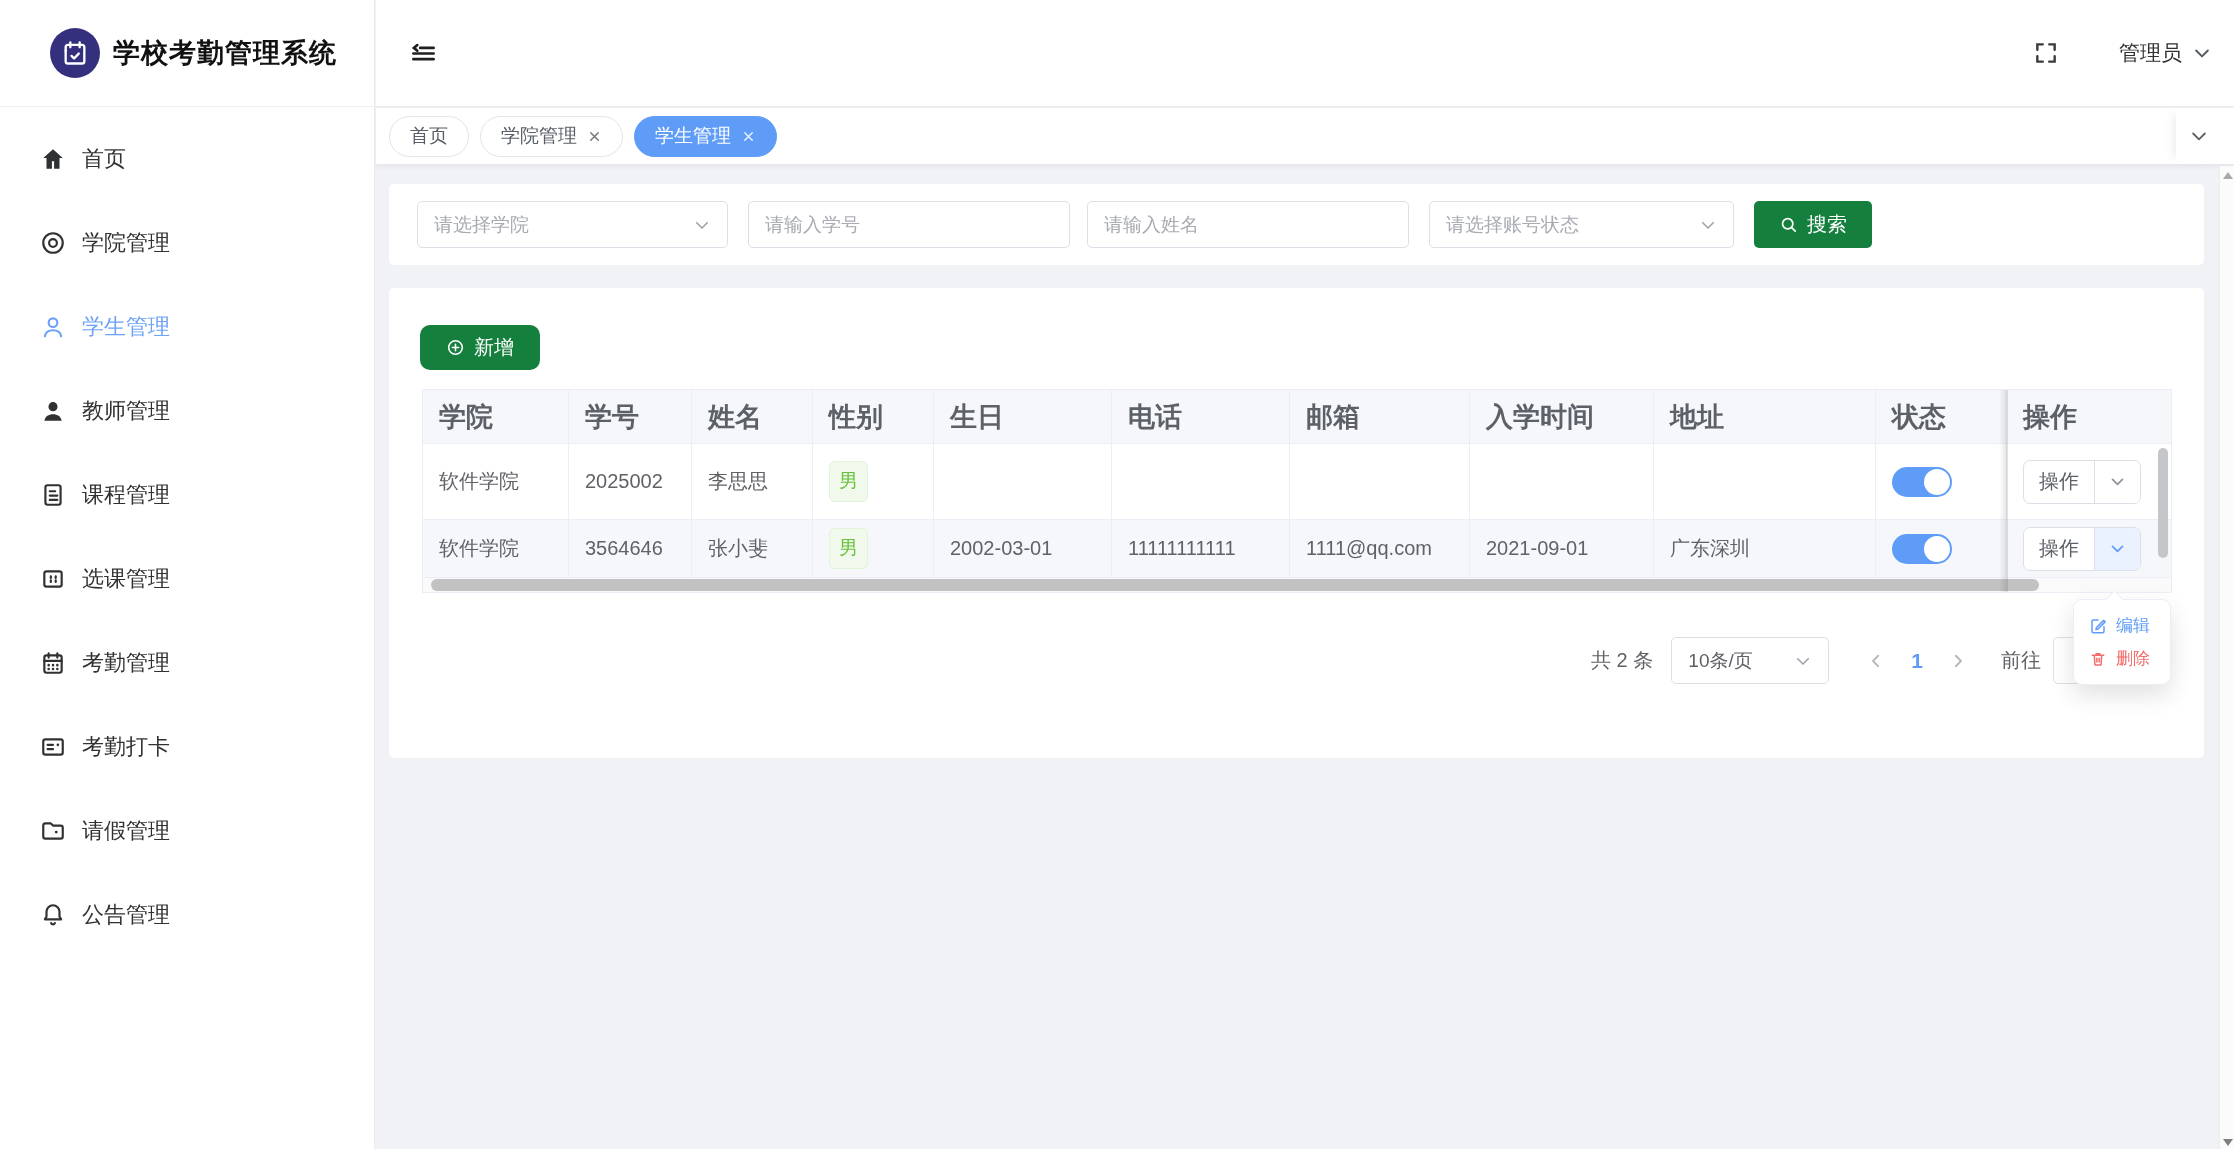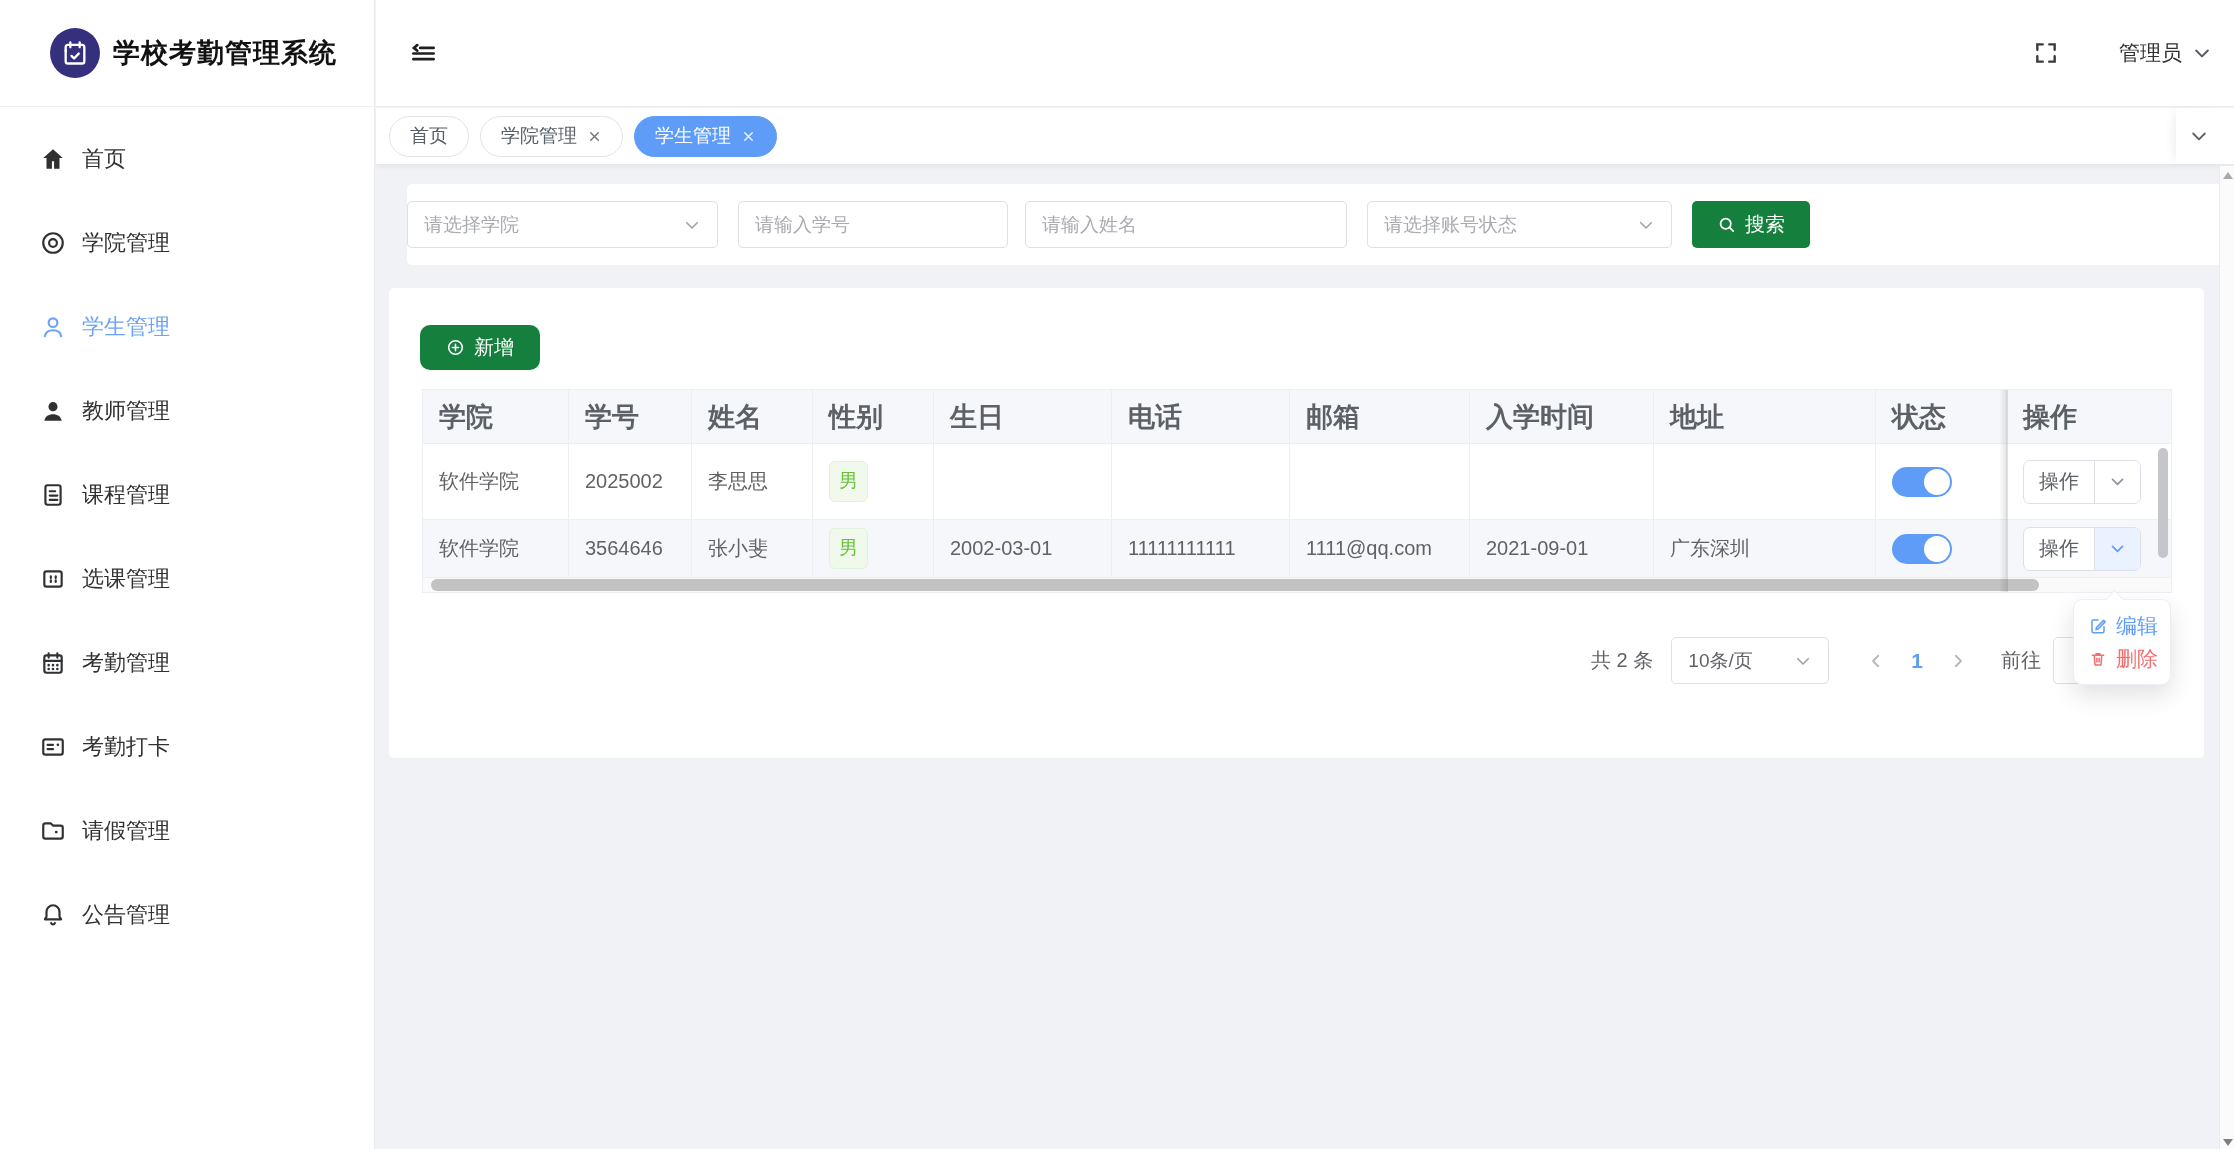--- a/index.html
+++ b/index.html
@@ -78,40 +78,40 @@
     border-left:5px solid transparent; border-right:5px solid transparent;
     border-bottom:7px solid #a9a9a9; }
   .ps-down { position:absolute; bottom:3px; left:3px; width:0; height:0;
     border-left:5px solid transparent; border-right:5px solid transparent;
     border-top:7px solid #7e7e7e; }
 
   
   .search-panel {
     position:absolute; left:389px; top:184px; width:1815px; height:81px;
     background:#fff; border-radius:5px; display:flex; align-items:center;
-    z-index:2;margin-left:18px;
+    padding-left:28px; z-index:2;
   }
   .table-panel {
     position:absolute; left:389px; top:288px; width:1815px; height:470px;
     background:#fff; border-radius:5px; z-index:2;
   }
 
   
   .sel, .inp {
     height:47px; border:1px solid #dcdfe6; border-radius:5px; background:#fff;
     font-size:19px; color:#606266; display:flex; align-items:center;
     padding:0 16px; position:relative;
   }
   .sel { justify-content:space-between; cursor:pointer; }
   .sel .ph { color:#a8abb2; }
   .sel .caret { color:#a0a3aa; }
   input.inp { outline:none; }
   input.inp::placeholder { color:#a8abb2; }
   .f-college { width:311px; margin-right:20px; }
-  .f-sid { width:270px; margin-right:17px; }
+  .f-sid { width:322px; margin-right:17px; }
   .f-name { width:322px; margin-right:20px; }
   .f-status { width:305px; margin-right:20px; }
   .btn-primary {
     height:47px; background:#15803d; color:#fff; border:none; border-radius:5px;
     font-size:20px; display:flex; align-items:center; justify-content:center;
     gap:9px; cursor:pointer;
   }
   .search-btn { width:118px; }
   .add-btn { position:absolute; left:31px; top:37px; width:120px; height:45px; border-radius:10px; }
 
@@ -190,21 +190,21 @@
     background:#fff; border:1px solid #ebeef5; border-radius:9px;
     box-shadow:0 10px 24px rgba(0,0,0,0.12); z-index:20; padding:9px 0;
   }
   .dropdown::before {
     content:""; position:absolute; left:34px; top:-7px; width:12px; height:12px;
     background:#fff; border-left:1px solid #ebeef5; border-top:1px solid #ebeef5;
     transform:rotate(45deg);
   }
   .dd-item {
     height:33px; display:flex; align-items:center; gap:9px; padding-left:15px;
-    font-size:21px; cursor:pointer;
+    font-size:17px; cursor:pointer;
   }
   .dd-edit { color:#5f9cf8; }
   .dd-delete { color:#f56c6c; }
 </style>
 </head>
 <body>
 
 <nav class="sidebar">
   <div class="logo-row">
     <span class="logo-badge">

